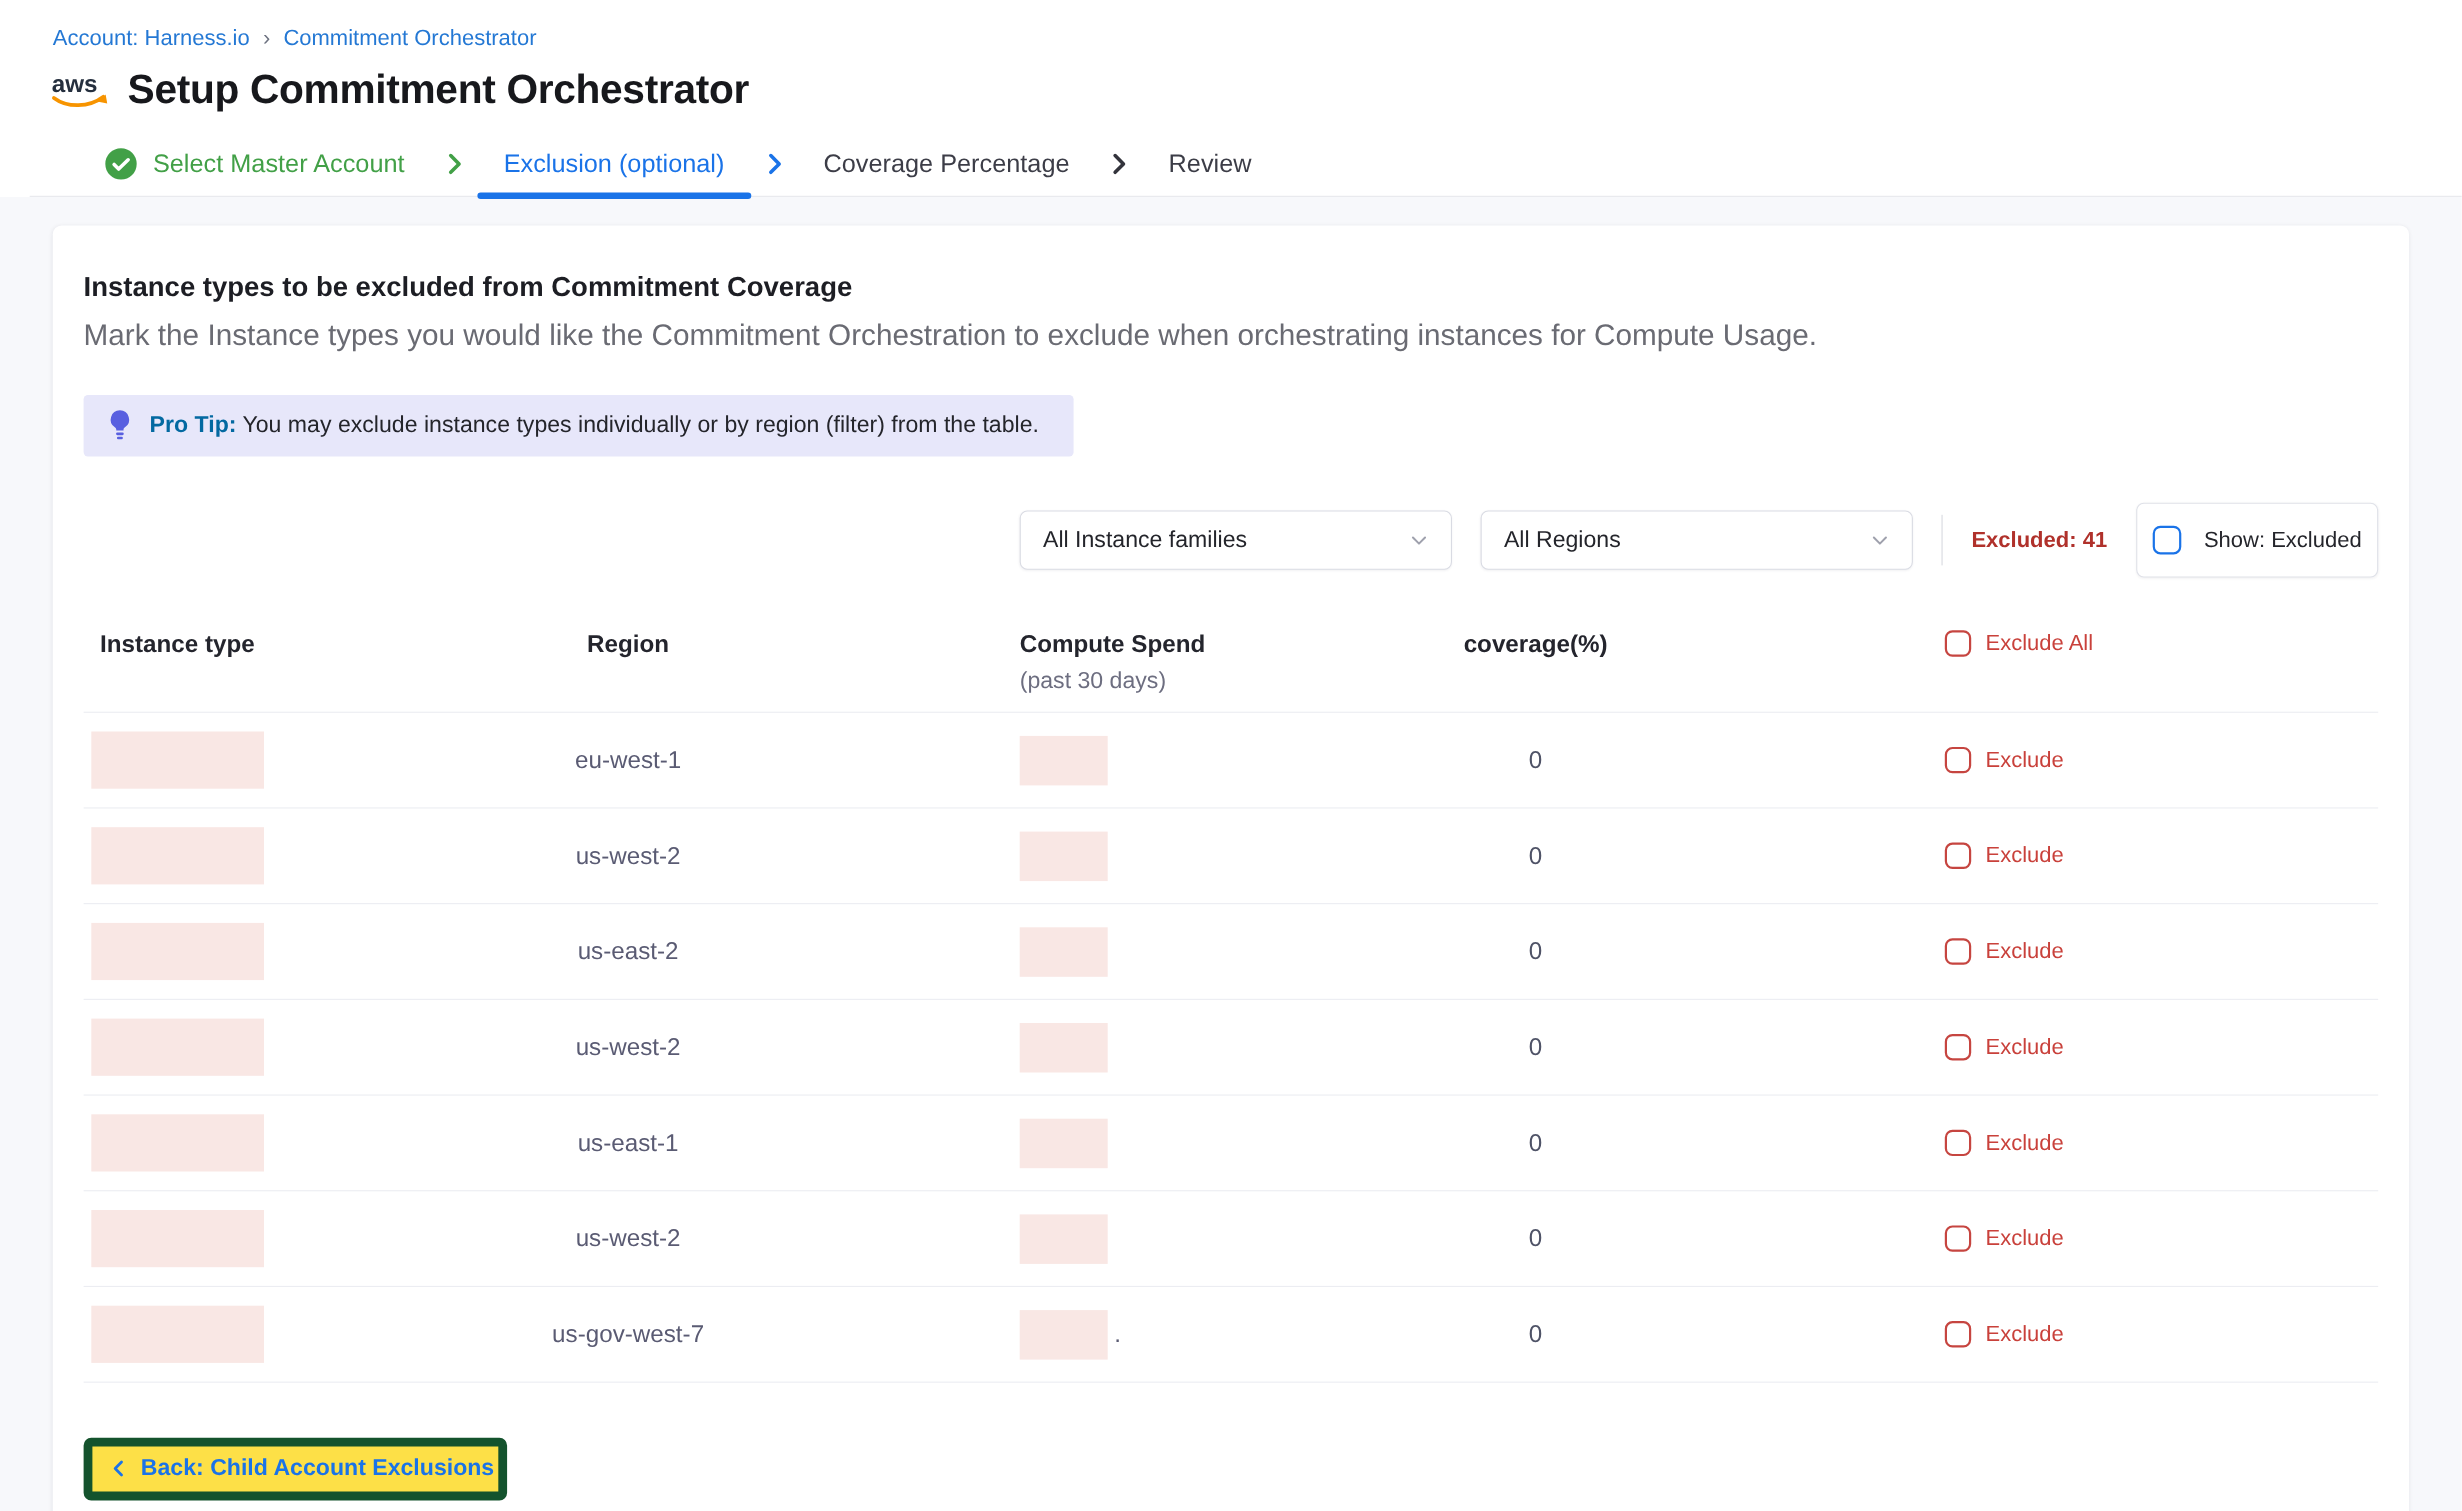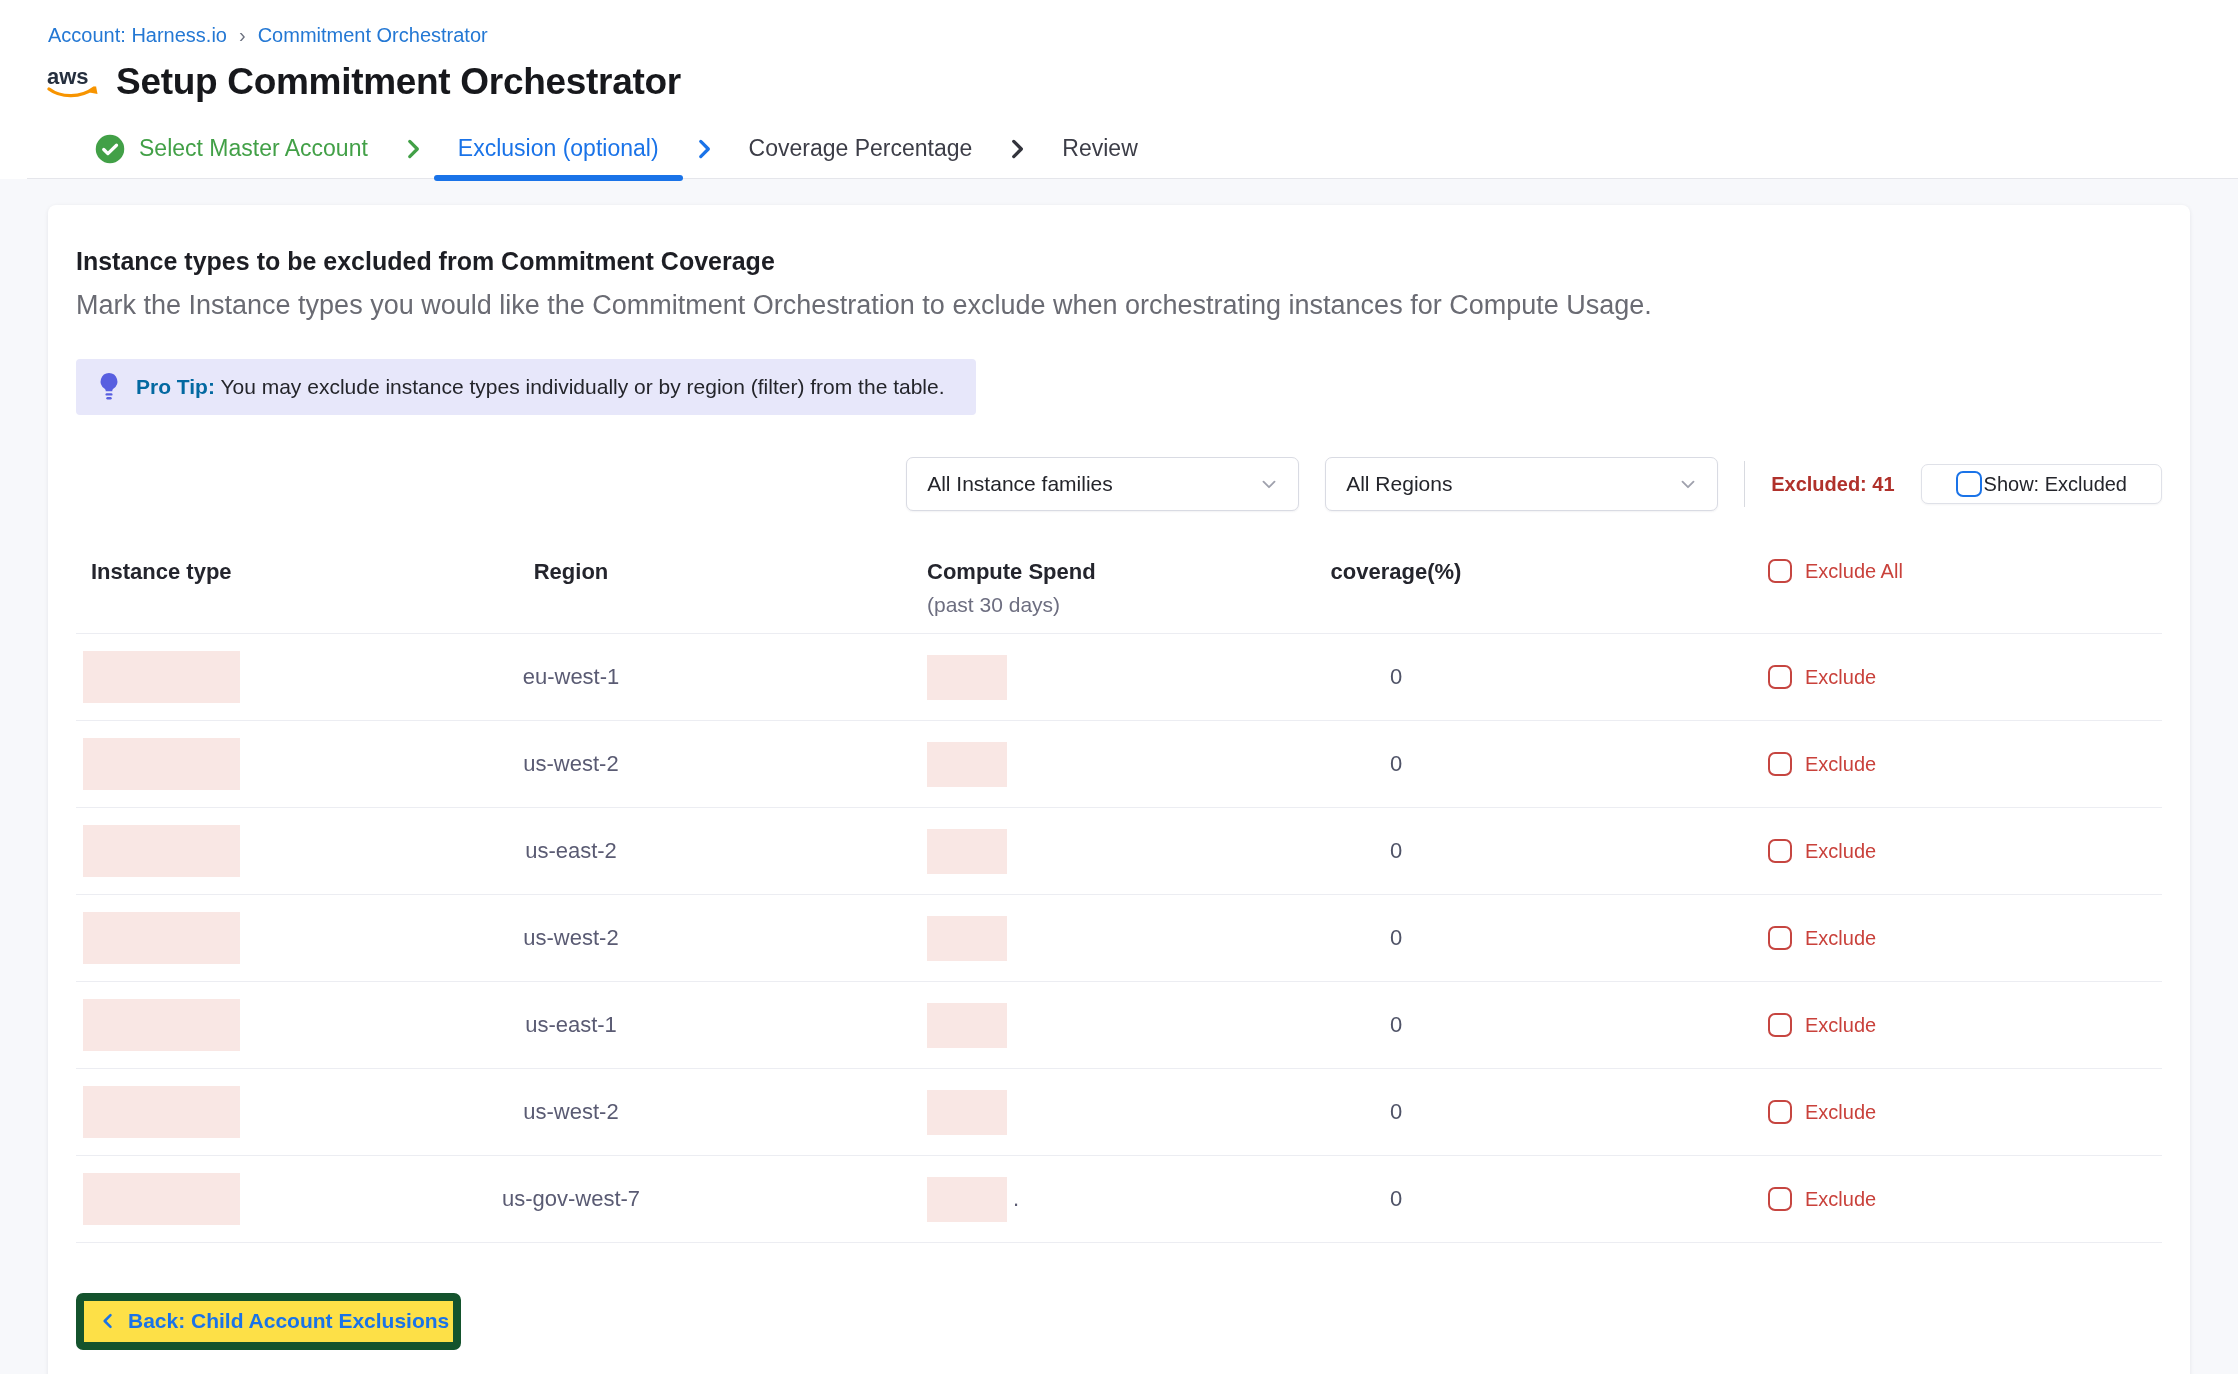--- a/index.html
+++ b/index.html
@@ -97,27 +97,27 @@
     box-shadow: 0 1px 2px rgba(30,30,60,0.06);
     display: flex; align-items: center; justify-content: space-between;
     padding: 0 18px 0 20px;
     font-size: 21px; color: #24252b;
     cursor: pointer;
   }
   .select-caret { width: 22px; height: 22px; color: #9fa1ad; }
   .v-divider { width: 1px; height: 46px; background: #d8dae0; }
   .excluded-count { font-size: 20px; font-weight: bold; color: #b0312b; white-space: nowrap; }
   .show-excluded {
-    height: 40px;
+    height: 68px;
     border: 1px solid #dfe1e8;
     border-radius: 7px;
     background: #fff;
     box-shadow: 0 1px 2px rgba(30,30,60,0.05);
-    display: flex; align-items: center; gap: 2px;
-    padding: 0 34px;
+    display: flex; align-items: center; gap: 21px;
+    padding: 0 14px;
     cursor: pointer;
   }
   .checkbox {
     width: 26px; height: 26px;
     border-radius: 7px;
     background: #fff;
     flex: 0 0 auto;
     cursor: pointer;
   }
   .checkbox.blue { border: 2.5px solid #1a73e8; }

